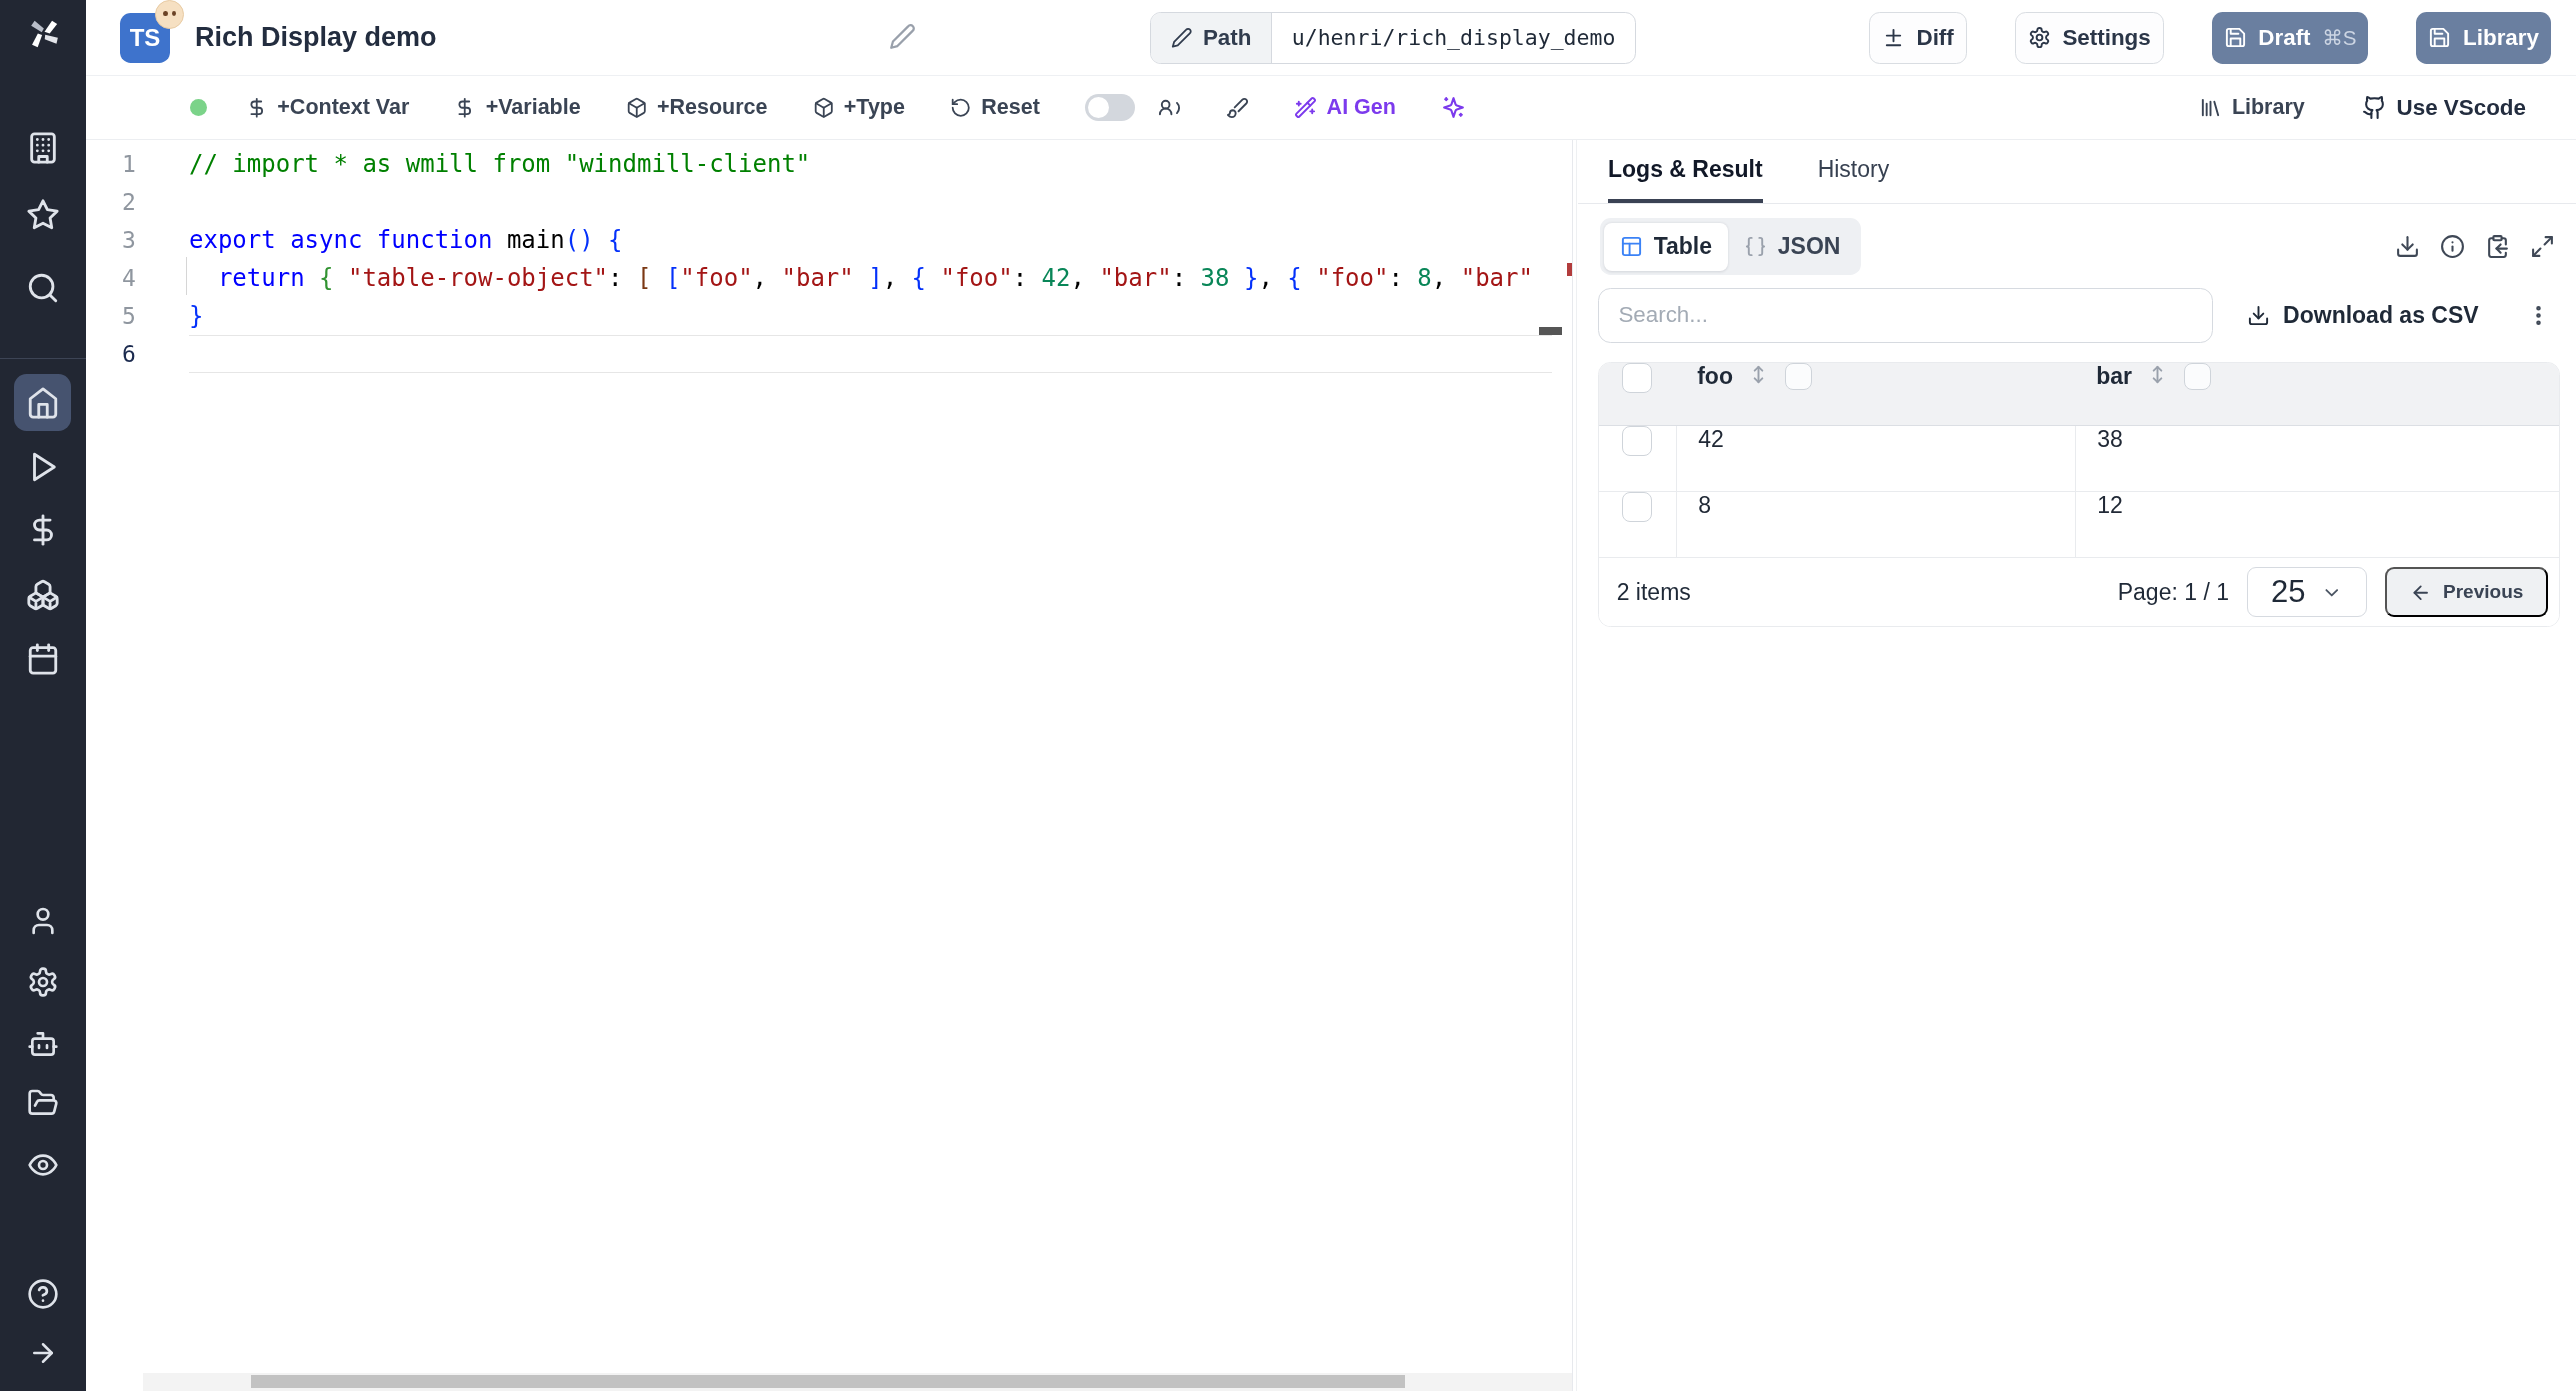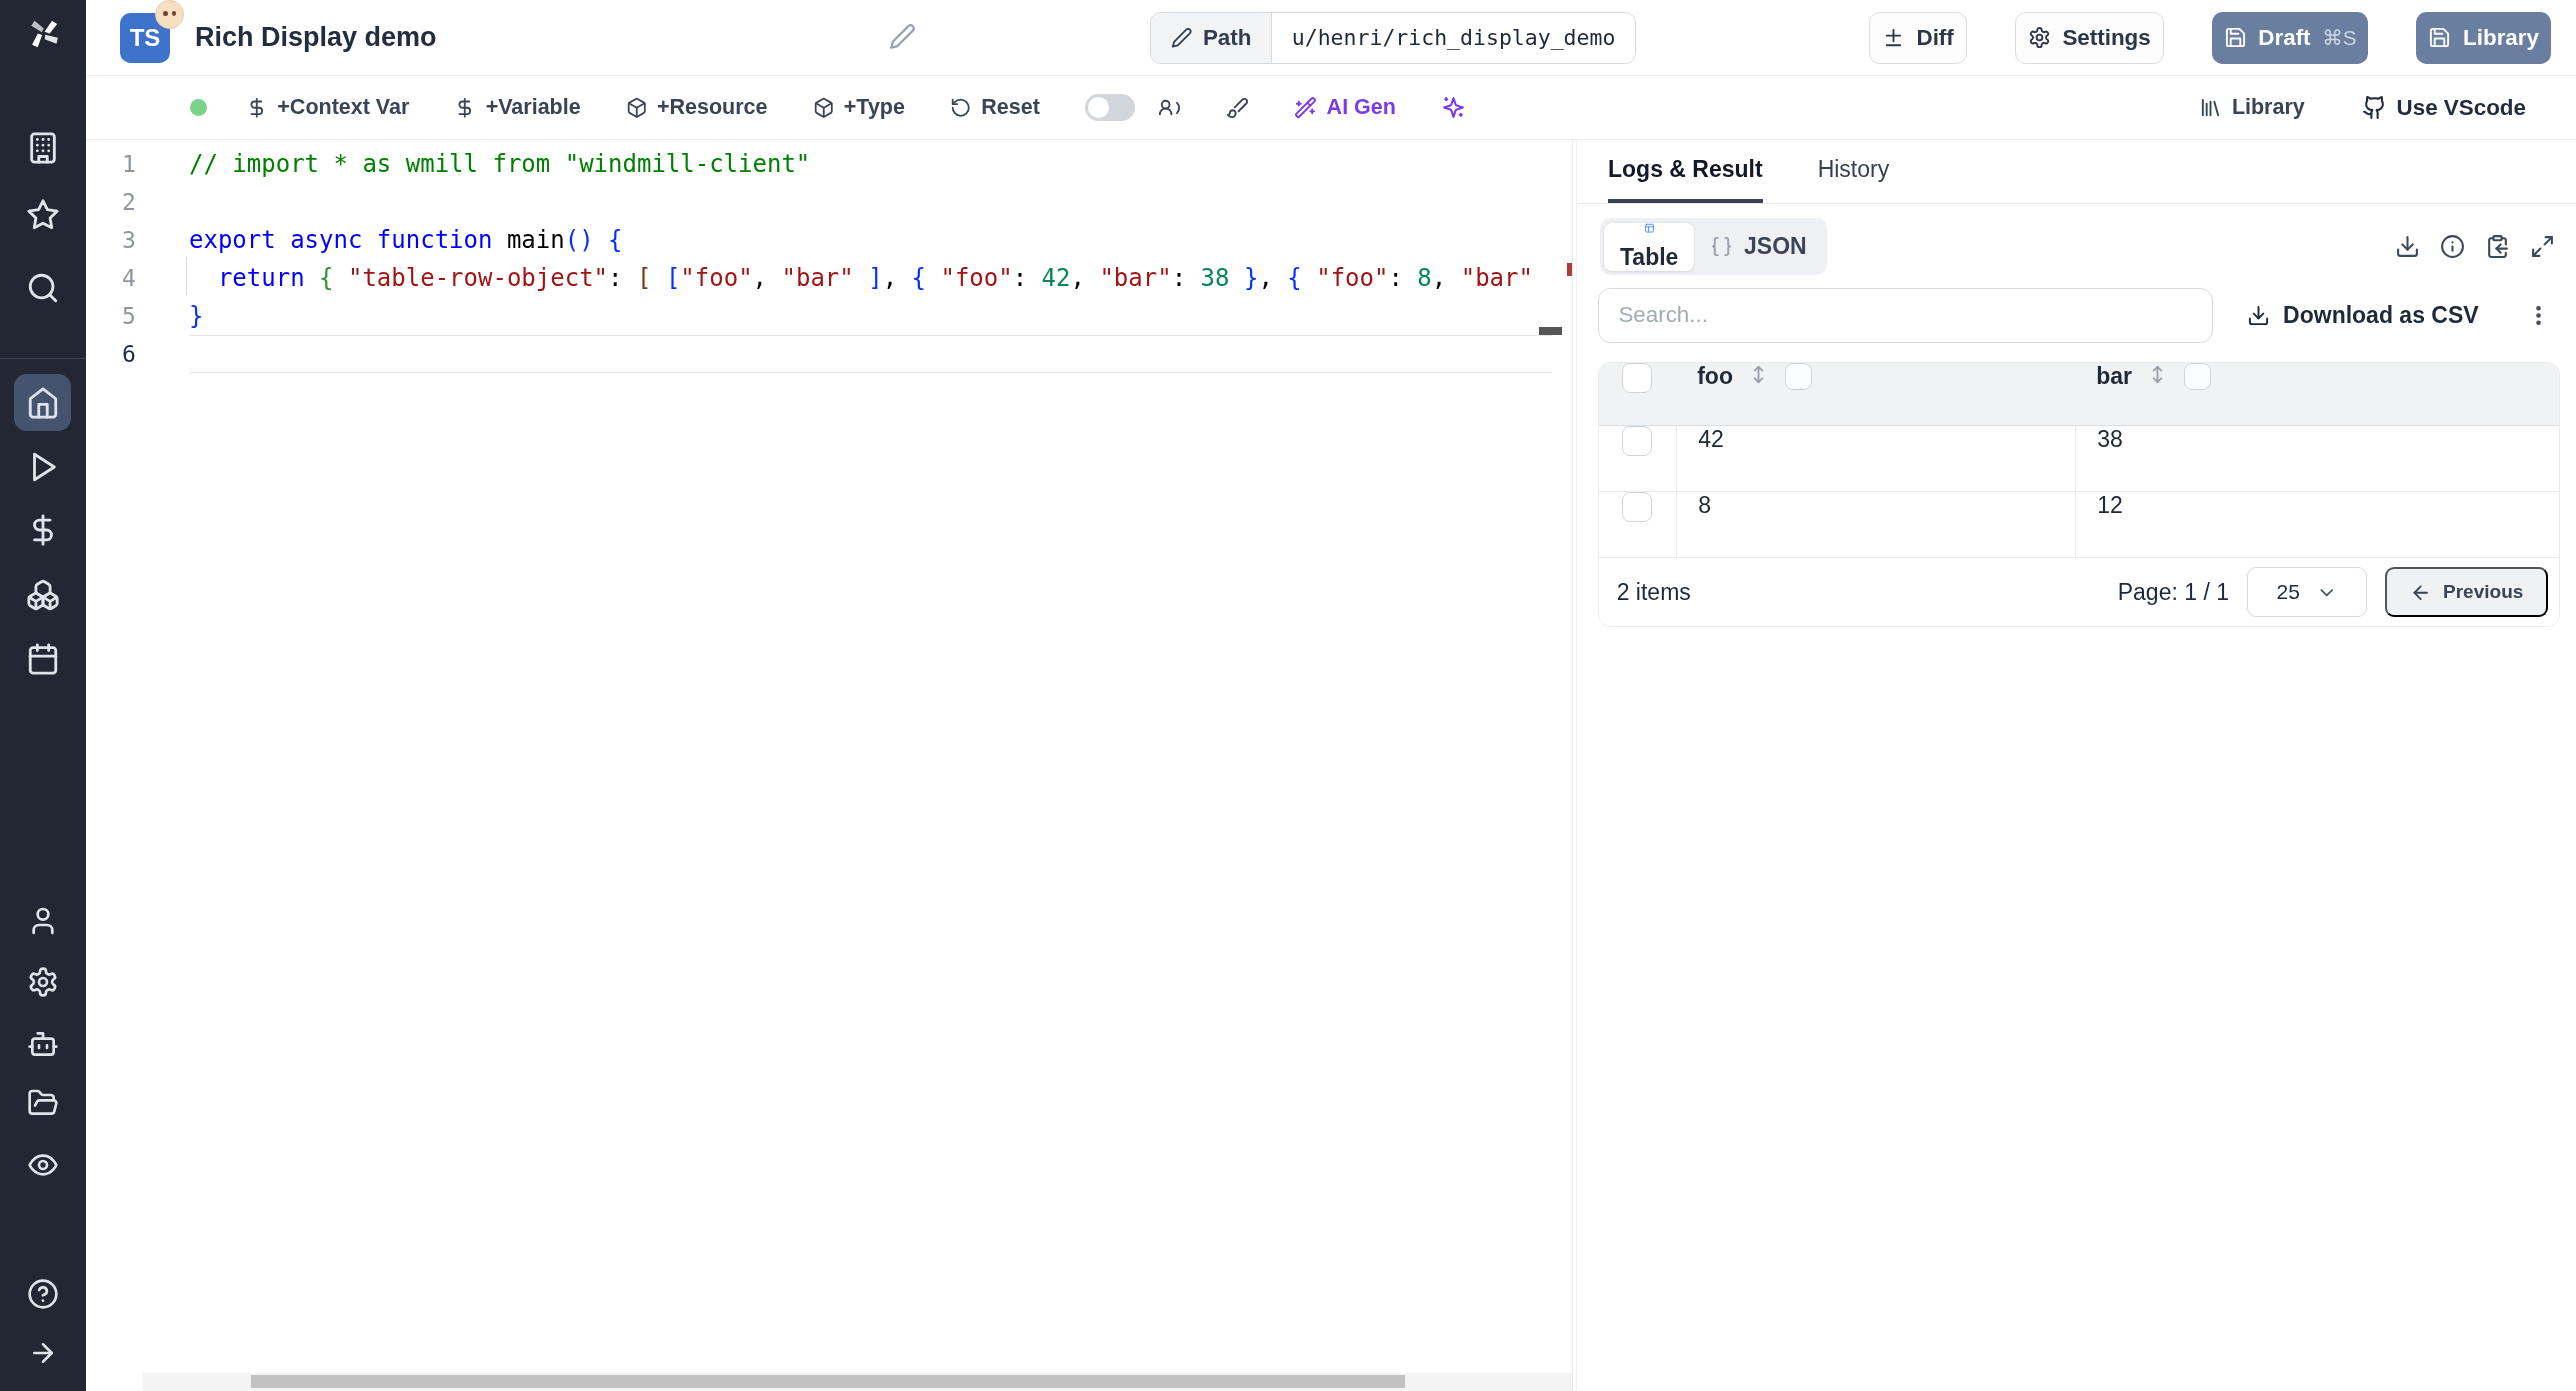--- a/index.html
+++ b/index.html
@@ -77,21 +77,21 @@
   .no-inputs { position:absolute; left:23px; top:70px; font-size:24px; color:#1f2937; }
 
   .tabs { height:64px; border-bottom:0.9px solid #e7e9ed; display:flex; align-items:stretch; padding-left:30px; gap:55px; }
   .tab { display:flex; align-items:center; font-size:23px; color:#374151; cursor:pointer; border-bottom:4.5px solid transparent; }
   .tab.active { font-weight:600; color:#111827; border-bottom-color:#3a4254; }
 
   .view-row { margin-top:14.3px; padding:0 21.5px; display:flex; align-items:center; }
   .seg { display:flex; align-items:center; background:#eef0f3; border-radius:10.7px; padding:4.5px; height:57px; }
   .seg .chip { display:flex; align-items:center; gap:10.7px; padding:0 16px; height:48px; border-radius:8px;
     font-size:23px; font-weight:700; color:#3a4454; cursor:pointer; }
-  .seg .chip.on { background:#fff; color:#1f2937; box-shadow:0 0.9px 2.7px rgba(16,24,40,.12);flex-direction:column; }
+  .seg .chip.on { background:#fff; color:#1f2937; box-shadow:0 0.9px 2.7px rgba(16,24,40,.12); }
   .view-icons { margin-left:auto; display:flex; align-items:center; gap:19.7px; color:#3f4856; }
   .view-icons .vi { cursor:pointer; }
 
   .search-row { margin-top:12.5px; padding:0 21.5px 0 19.7px; display:flex; align-items:center; }
   .search-box { width:615px; height:55px; border:0.9px solid #d6dae0; border-radius:12.5px; display:flex; align-items:center;
     padding:0 19.7px; font-size:22.4px; color:#a3abb5; background:#fff; }
   .csv { display:flex; align-items:center; gap:13.4px; margin-left:34px; font-size:23px; font-weight:600; color:#1f2937; cursor:pointer; }
   .kebab { margin-left:auto; margin-right:3.6px; color:#3f4856; cursor:pointer; }
 
   .tcard { margin:19.7px 16px 0 19.7px; border:0.9px solid #e9ebee; border-radius:12.5px; overflow:hidden; }
@@ -104,21 +104,21 @@
   .thead .cell.hd { gap:14.3px; padding-left:21.5px; }
   .hd .hlbl { font-size:23px; font-weight:700; color:#1f2937; }
   .cb { width:30px; height:30px; border:0.9px solid #cfd4da; border-radius:8px; background:#fff; display:inline-block; cursor:pointer; }
   .cb.small { width:27px; height:27px; background:#fbfcfd; }
   .sort { color:#9aa1ac; cursor:pointer; }
   .tfoot { height:68px; display:flex; align-items:center; padding:0 10.7px 0 18px; background:#fff; }
   .items-count { font-size:23px; color:#1f2937; }
   .foot-right { margin-left:auto; display:flex; align-items:center; gap:18px; }
   .page-info { font-size:23px; color:#1f2937; }
   .psize { width:120px; height:50px; border:0.9px solid #d6dae0; border-radius:9px; display:flex; align-items:center;
-    justify-content:center; gap:16px; font-size:21px; color:#1f2937; cursor:pointer; background:#fff; }
+    justify-content:center; gap:16px; font-size:31px; color:#1f2937; cursor:pointer; background:#fff; }
   .prev { height:50px; padding:0 23px; background:#eff1f3; border-radius:9px; display:flex; align-items:center; gap:11.6px;
     font-size:19px; font-weight:700; color:#3a4454; cursor:pointer; }
 </style>
 </head>
 <body>
 
 <nav class="sidebar">
   <div class="side-item" style="top:12.5px">
     <svg width="41" height="41" viewBox="0 0 24 24">
       <g>

